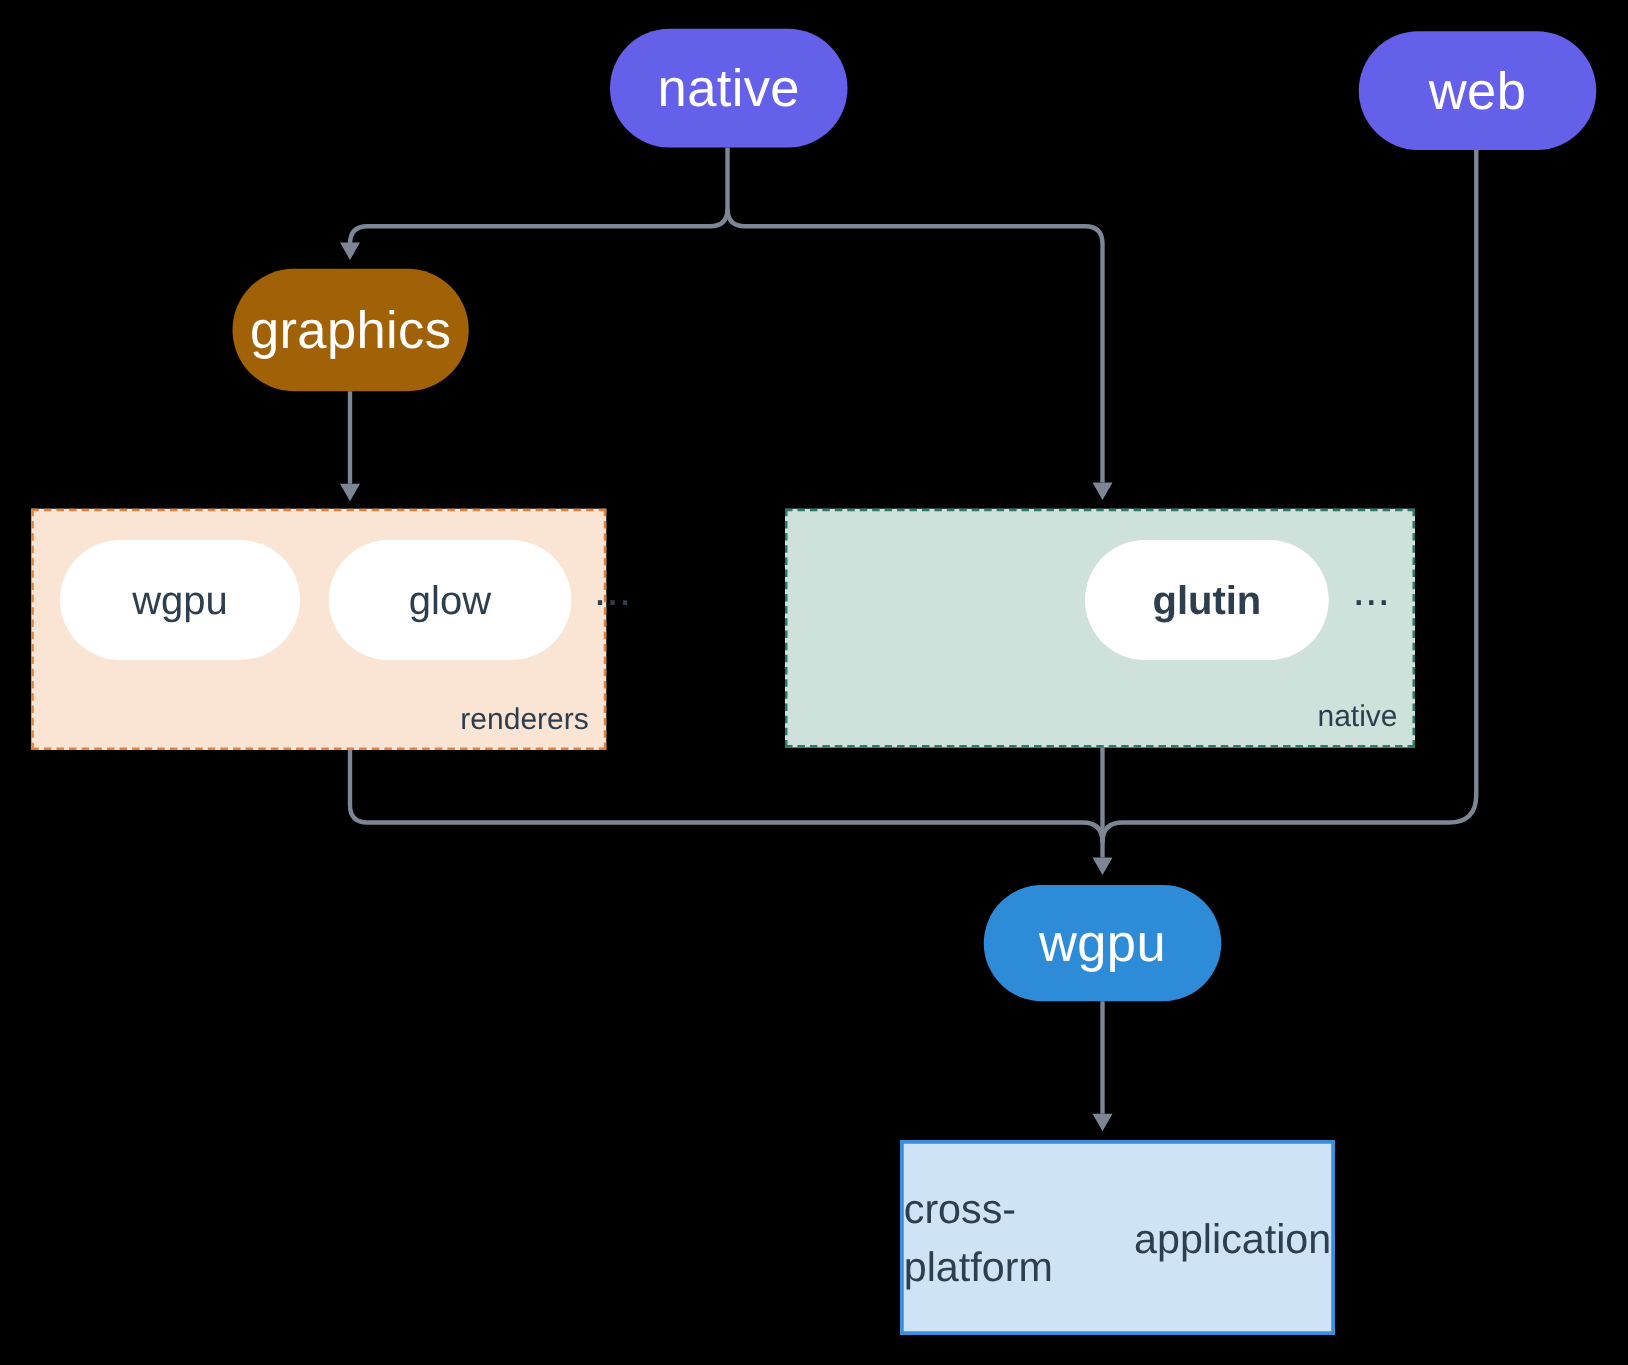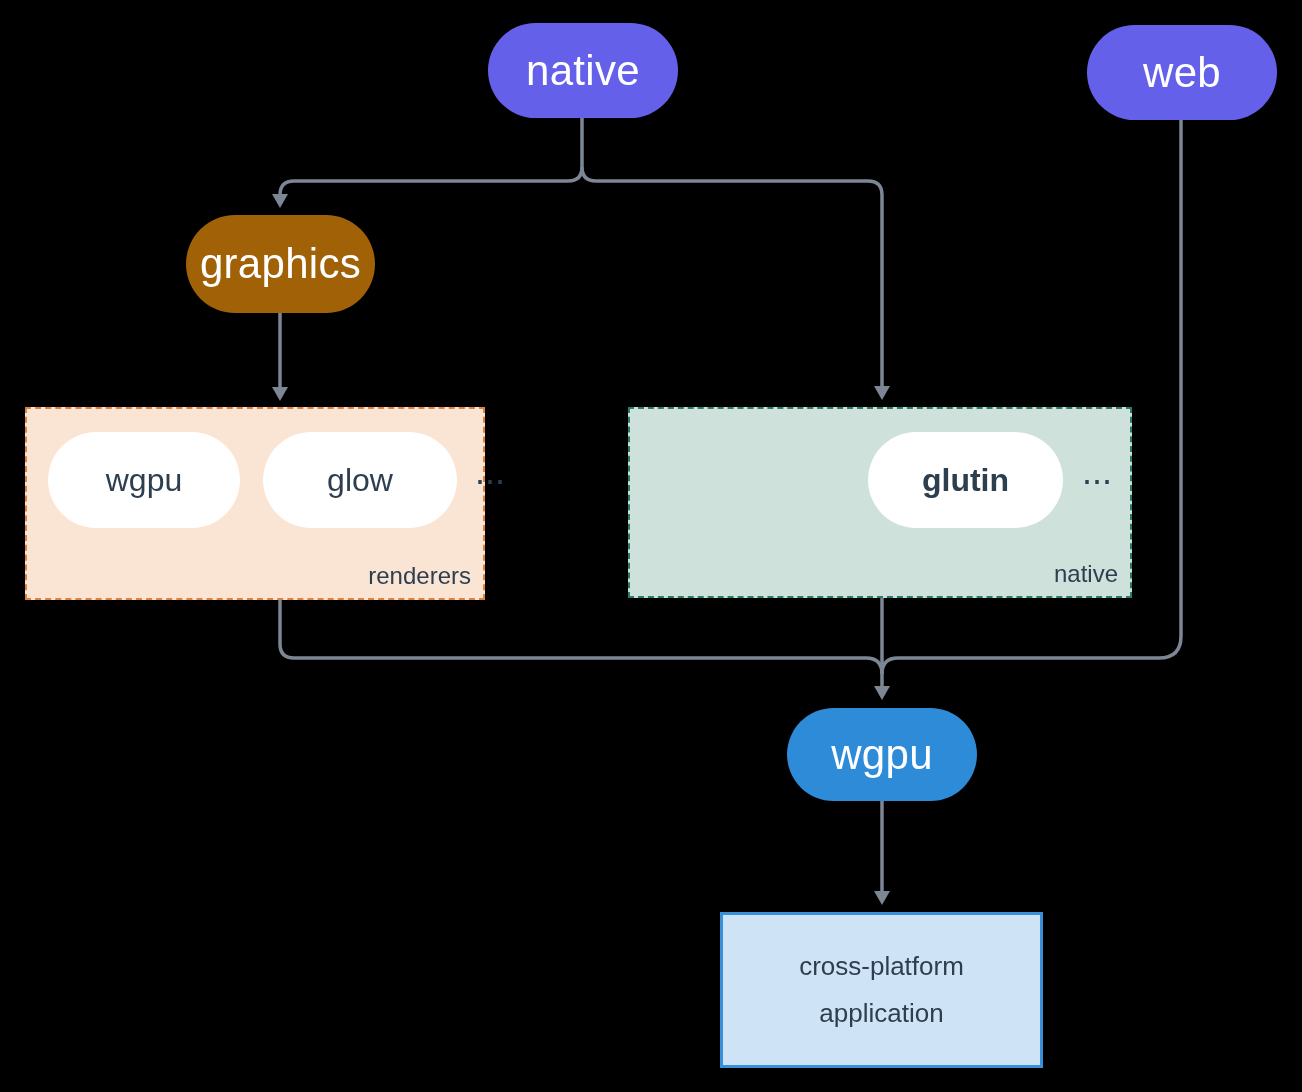--- a/index.html
+++ b/index.html
@@ -71,30 +71,29 @@
   .group-label {
     position: absolute;
     right: 12px;
     bottom: 8px;
     color: #2D3E4E;
     font-size: 24px;
   }
 
   .app-box {
     position: absolute;
-    left: 720px; top: 912px; width: 323px; height: 156px;
+    left: 720px; top: 912px; width: 348px; height: 156px;
     box-sizing: border-box;
     background: #CFE3F7;
     border: 3px solid #3A8FDB;
     display: flex;
-    flex-direction: column;
     align-items: center;
     justify-content: center;
     color: #2D3E4E;
-    font-size: 26px;
+    font-size: 33px;
     line-height: 47px;
   }
 </style>
 </head>
 <body>
 
 <div class="canvas">
 
   <svg class="wires" viewBox="0 0 1302 1092" xmlns="http://www.w3.org/2000/svg">
     <g stroke="#7C8694" stroke-width="3.5" fill="none">

